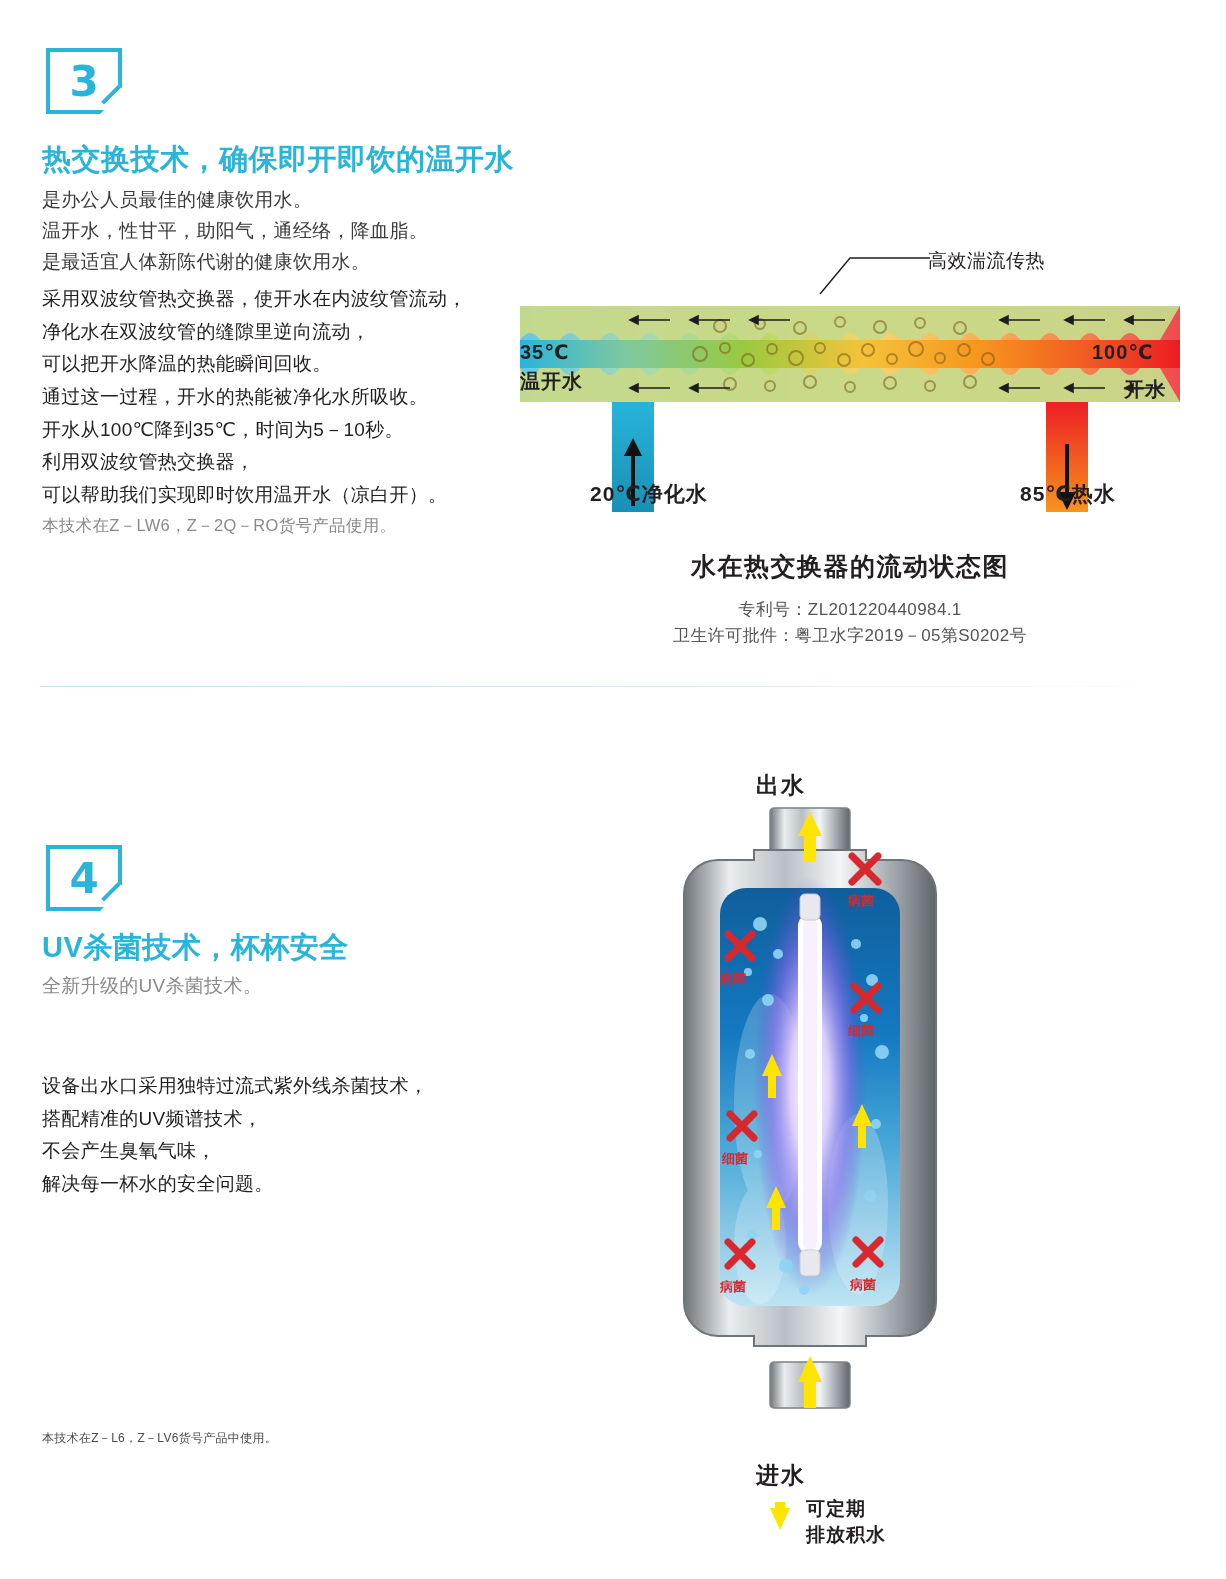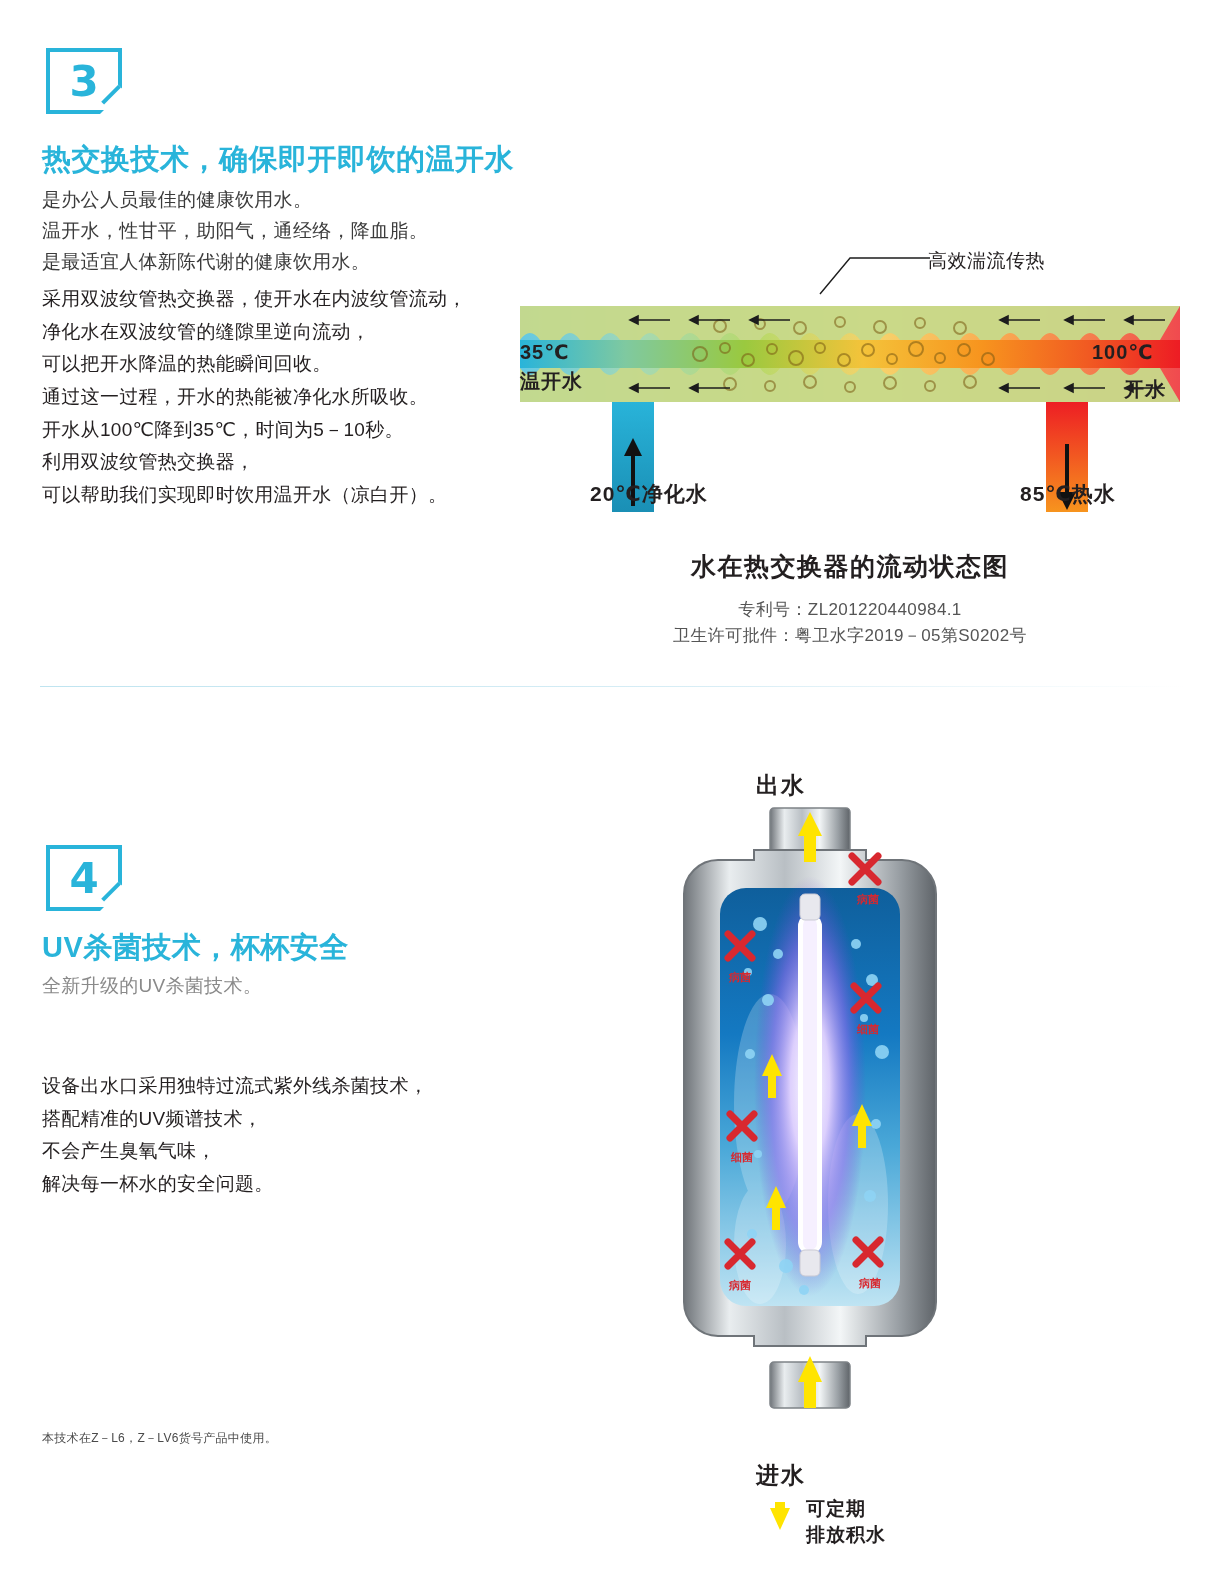--- a/index.html
+++ b/index.html
@@ -116,21 +116,21 @@
   #sec4 .badge { position: absolute; left: 46px; top: 145px; }
   #sec4 .title { position: absolute; left: 42px; top: 228px; }
   #sec4 .subs { position: absolute; left: 42px; top: 271px; }
   #sec4 .bodytext { position: absolute; left: 42px; top: 370px; }
   #sec4 .note-dark { position: absolute; left: 42px; top: 730px; }
 
   #uv { position: absolute; left: 600px; top: 70px; width: 420px; height: 800px; }
   .uv-text { position: absolute; font-size: 23px; font-weight: bold; letter-spacing: 2px; font-family: "DejaVu Sans", sans-serif; }
   .uv-note { position: absolute; font-size: 19px; font-weight: bold; line-height: 1.35; letter-spacing: 1px; font-family: "DejaVu Sans", sans-serif;}
 
-  .germ-label { font-size: 11px; color: #d8282f; font-weight: bold; text-align: center; }
+  .germ-label { font-size: 13px; color: #d8282f; font-weight: bold; }
 </style>
 </head>
 <body>
 
 <div class="section" id="sec3">
 
   <div class="badge">
     <span>3</span>
     <span class="corner"></span>
   </div>
@@ -146,20 +146,21 @@
   <div class="bodytext">
     <div class="body-line">采用双波纹管热交换器，使开水在内波纹管流动，</div>
     <div class="body-line">净化水在双波纹管的缝隙里逆向流动，</div>
     <div class="body-line">可以把开水降温的热能瞬间回收。</div>
     <div class="body-line">通过这一过程，开水的热能被净化水所吸收。</div>
     <div class="body-line">开水从100℃降到35℃，时间为5－10秒。</div>
     <div class="body-line">利用双波纹管热交换器，</div>
     <div class="body-line">可以帮助我们实现即时饮用温开水（凉白开）。</div>
   </div>
 
+  <div class="note">本技术在Z－LW6，Z－2Q－RO货号产品使用。</div>
 
   <div id="hx">
 
     <svg width="660" height="300" viewBox="0 0 660 300" style="position:absolute;left:0;top:0;">
       <defs>
         <linearGradient id="tubeGrad" x1="0" y1="0" x2="1" y2="0">
           <stop offset="0%" stop-color="#29b4da"></stop>
           <stop offset="16%" stop-color="#7fc9a0"></stop>
           <stop offset="34%" stop-color="#9ac93f"></stop>
           <stop offset="52%" stop-color="#f4c33a"></stop>

